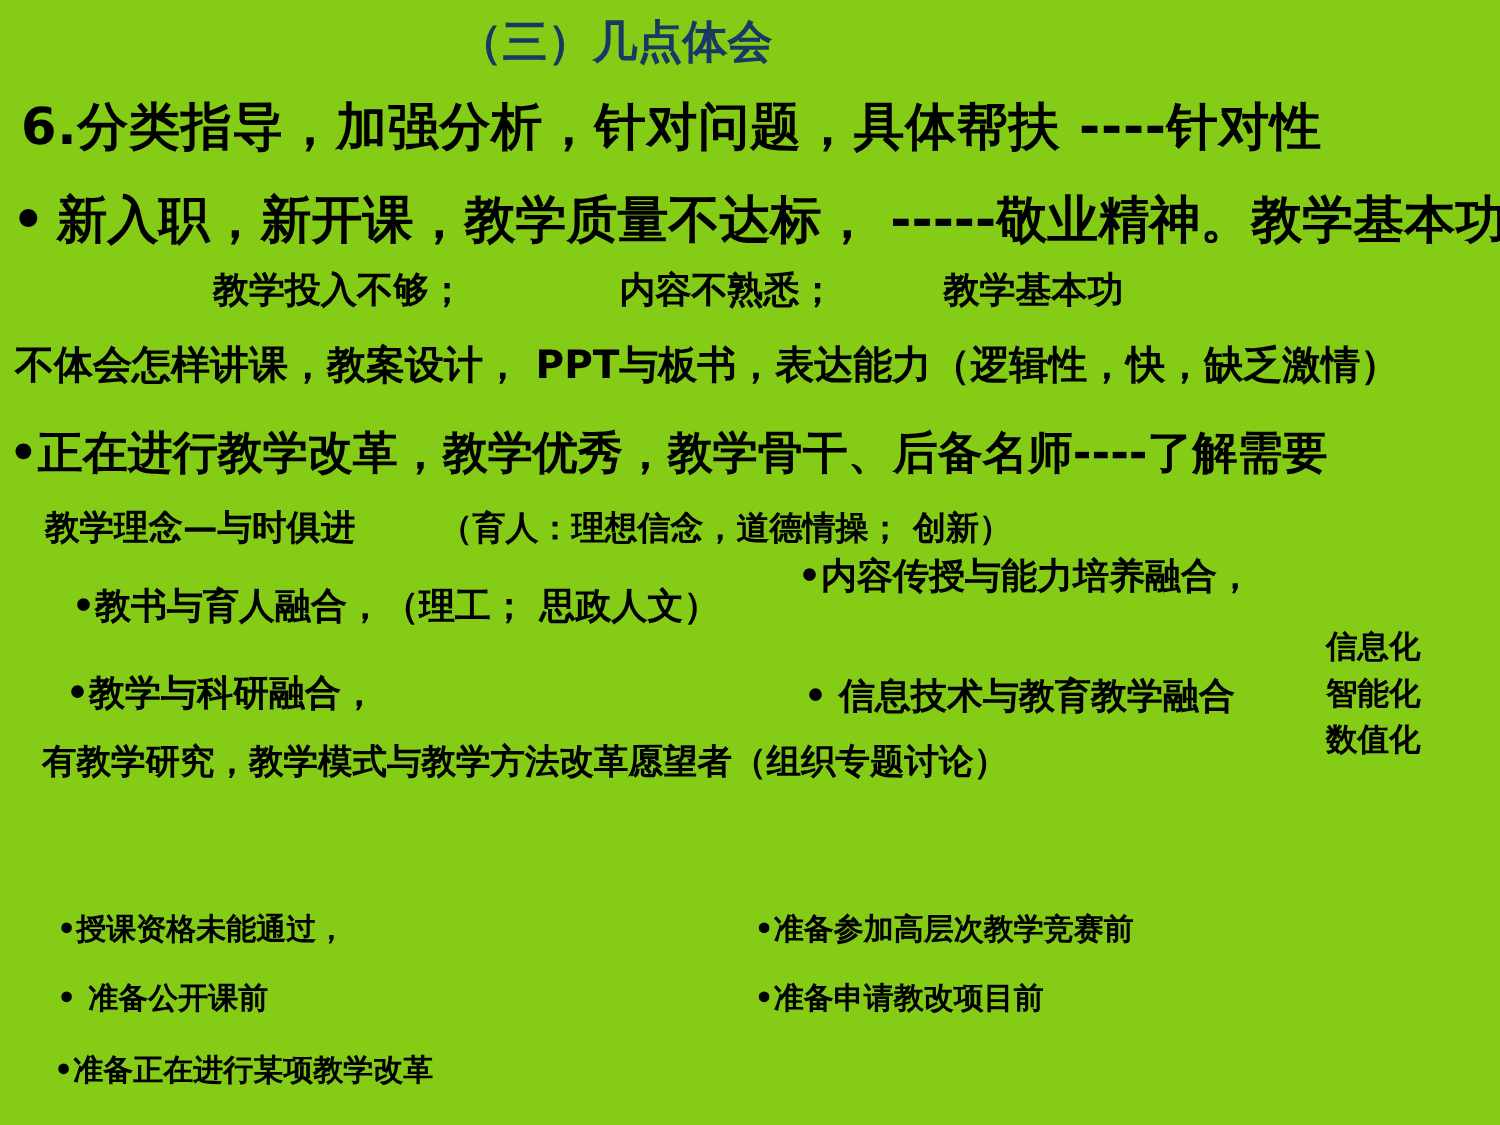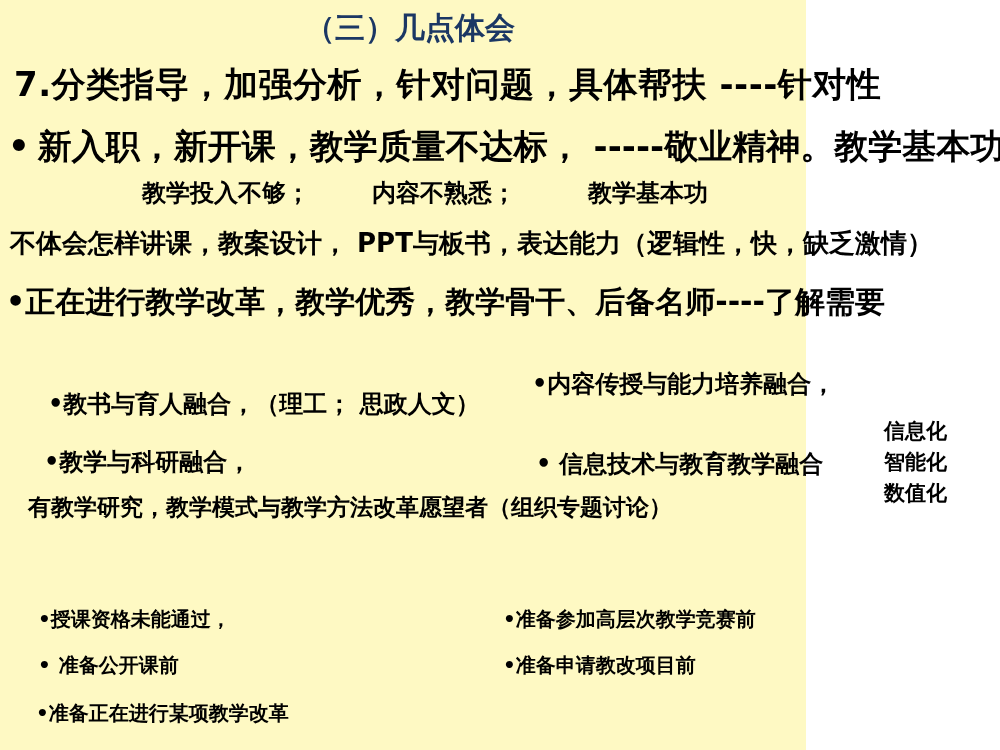--- a/index.html
+++ b/index.html
@@ -1,39 +1,39 @@
 <!DOCTYPE html>
 <html><head>
 <meta charset="utf-8">
 <style>
   * { margin: 0; padding: 0; box-sizing: border-box; }
   html, body { width: 1000px; height: 750px; background: #ffffff; overflow: hidden; }
   body { font-family: "DejaVu Sans", sans-serif; color: #000000; }
   .slide {
     position: relative;
-    width: 806px;
+    width: 1000px;
     height: 750px;
-    background: #fef9c3;
+    background: #84cc16;
   }
   .abs { position: absolute; white-space: nowrap; }
   .title {
     top: 8px; left: 0; width: 820px;
     text-align: center;
     font-size: 30px; font-weight: bold;
     color: #1B3764;
   }
   .h1 {
     top: 62px; left: 14px;
     font-size: 34px; font-weight: bold;
     letter-spacing: 0.5px;
   }
   .bullet1 { top: 124px; left: 8px; font-size: 34px; font-weight: bold; }
   .subline { top: 177px; left: 142px; font-size: 24px; font-weight: bold; }
   .subline .seg1 { margin-right: 62px; }
-  .subline .seg2 { margin-right: 72px; }
+  .subline .seg2 { margin-right: 72px; margin-left: 41px; }
   .line2 { top: 226px; left: 10px; font-size: 26px; font-weight: bold; }
   .bullet2 { top: 282px; left: 6px; font-size: 30px; font-weight: bold; }
   .concept { top: 336px; left: 30px; font-size: 23px; }
   .concept .lead { font-weight: bold; }
   .concept .paren { font-weight: bold; font-size: 22px; margin-left: 56px; }
   .cell { font-size: 24px; font-weight: bold; }
   .cell-r1c1 { top: 388px; left: 48px; }
   .cell-r1c2 { top: 368px; left: 532px; }
   .cell-r2c1 { top: 446px; left: 44px; }
   .cell-r2c2 { top: 448px; left: 536px; }
@@ -62,36 +62,39 @@
   .bdot { display: inline-block; }
   .sp-after { margin-right: 8px; }
 </style>
 </head>
 <body>
 
 <div class="slide">
 
   <div class="abs title">（三）几点体会</div>
 
-  <div class="abs h1">7.分类指导，加强分析，针对问题，具体帮扶 ----针对性</div>
+  <div class="abs h1">6.分类指导，加强分析，针对问题，具体帮扶 ----针对性</div>
 
   <div class="abs bullet1">
     <span class="bdot sp-after">•</span><span>新入职，新开课，教学质量不达标， -----敬业精神。教学基本功</span>
   </div>
 
   <div class="abs subline">
     <span class="seg1">教学投入不够；</span><span class="seg2">内容不熟悉；</span><span>教学基本功</span>
   </div>
 
   <div class="abs line2">不体会怎样讲课，教案设计， PPT与板书，表达能力（逻辑性，快，缺乏激情）</div>
 
   <div class="abs bullet2">
     <span class="bdot">•</span><span>正在进行教学改革，教学优秀，教学骨干、后备名师----了解需要</span>
   </div>
 
+  <div class="abs concept">
+    <span class="lead">教学理念—与时俱进</span><span class="paren">（育人：理想信念，道德情操；      创新）</span>
+  </div>
 
   <div class="abs cell cell-r1c1">
     <span class="bdot">•</span><span>教书与育人融合，（理工； 思政人文）</span>
   </div>
   <div class="abs cell cell-r1c2">
     <span class="bdot">•</span><span>内容传授与能力培养融合，</span>
   </div>
   <div class="abs cell cell-r2c1">
     <span class="bdot">•</span><span>教学与科研融合，</span>
   </div>

